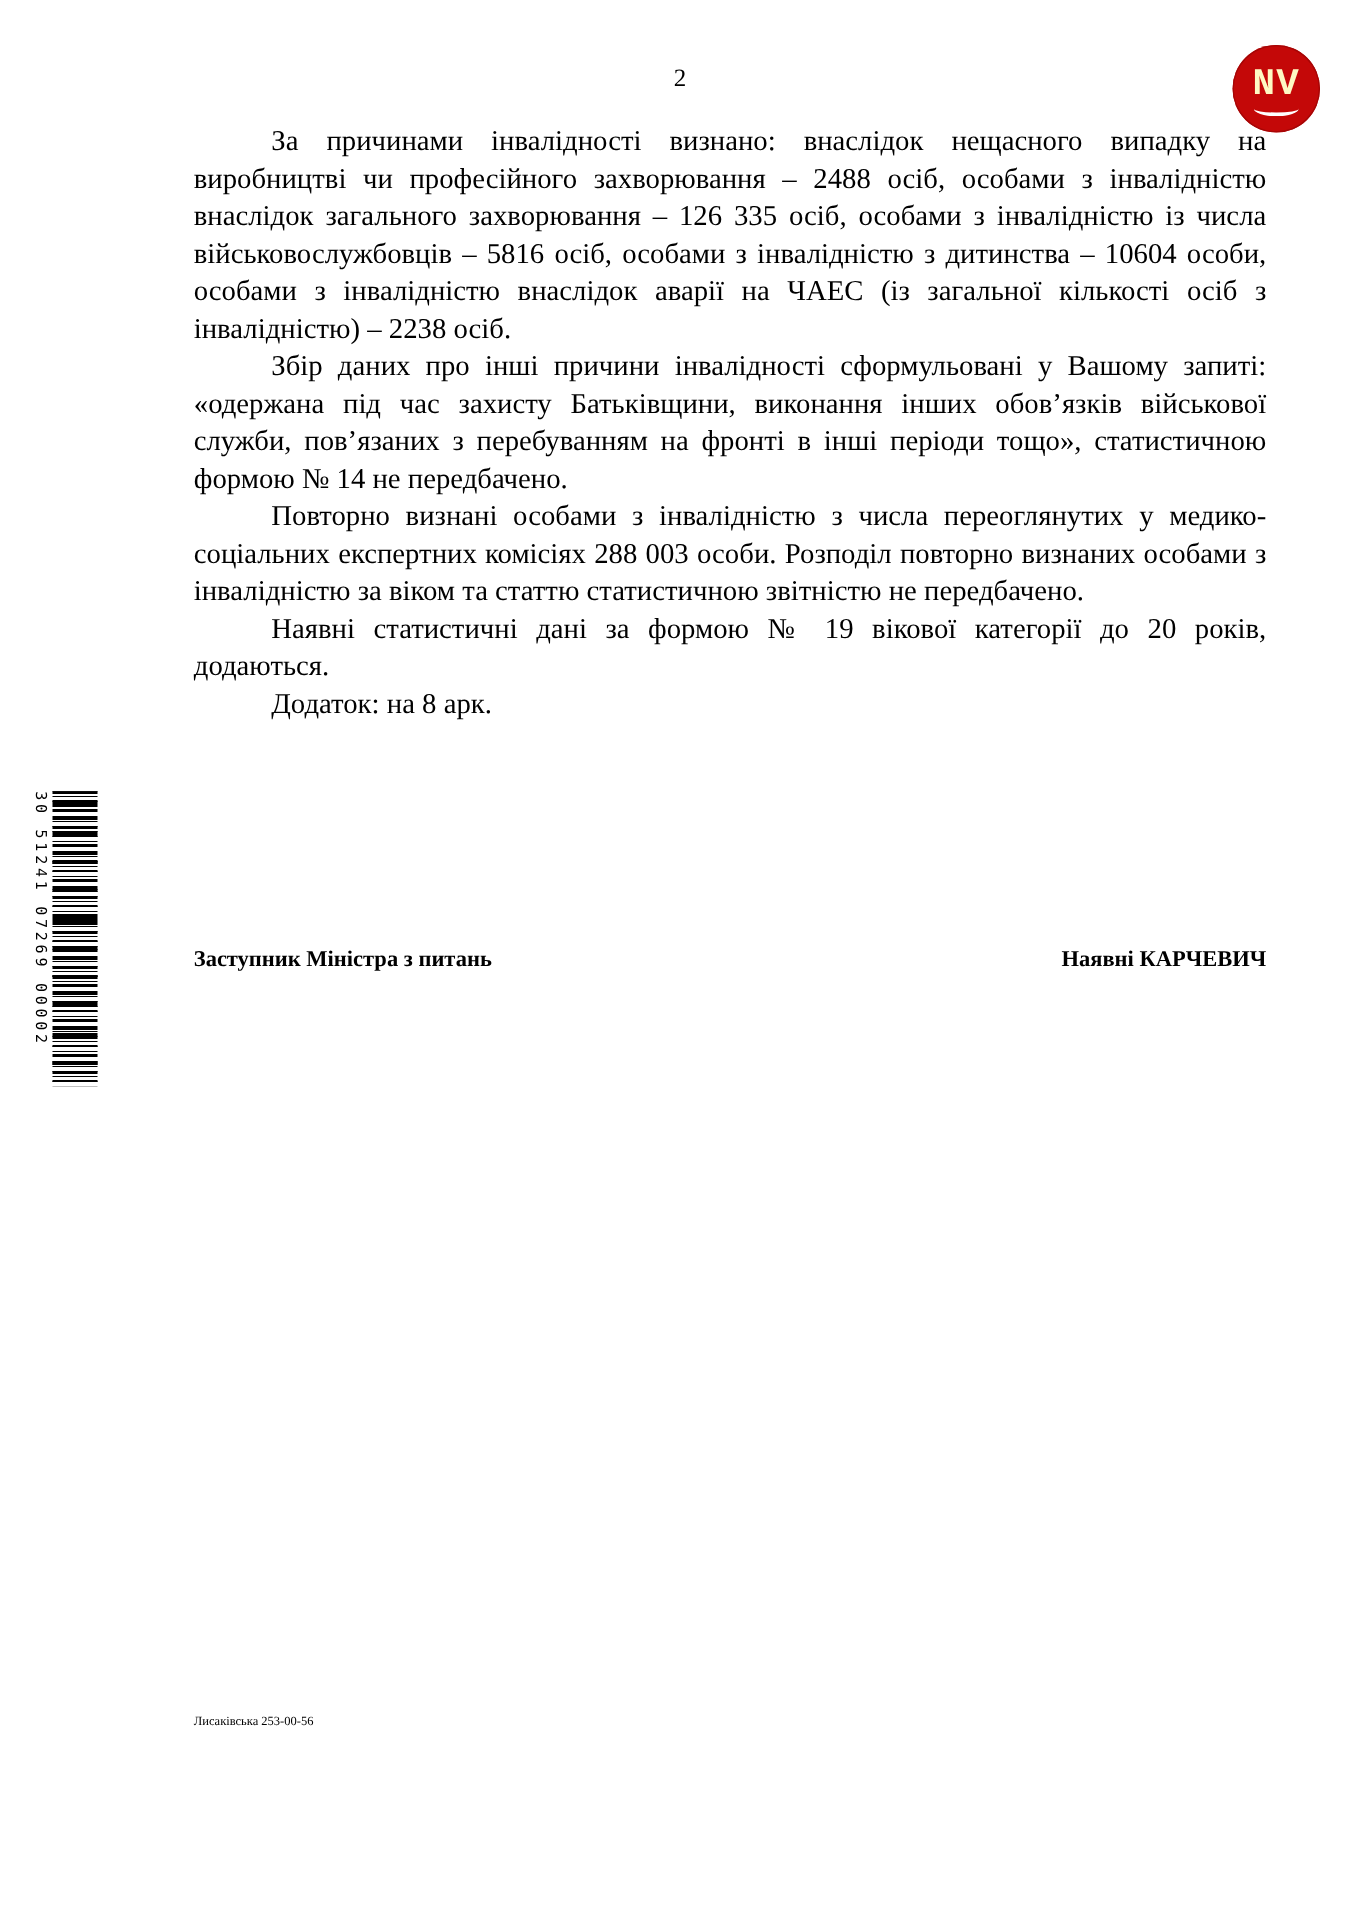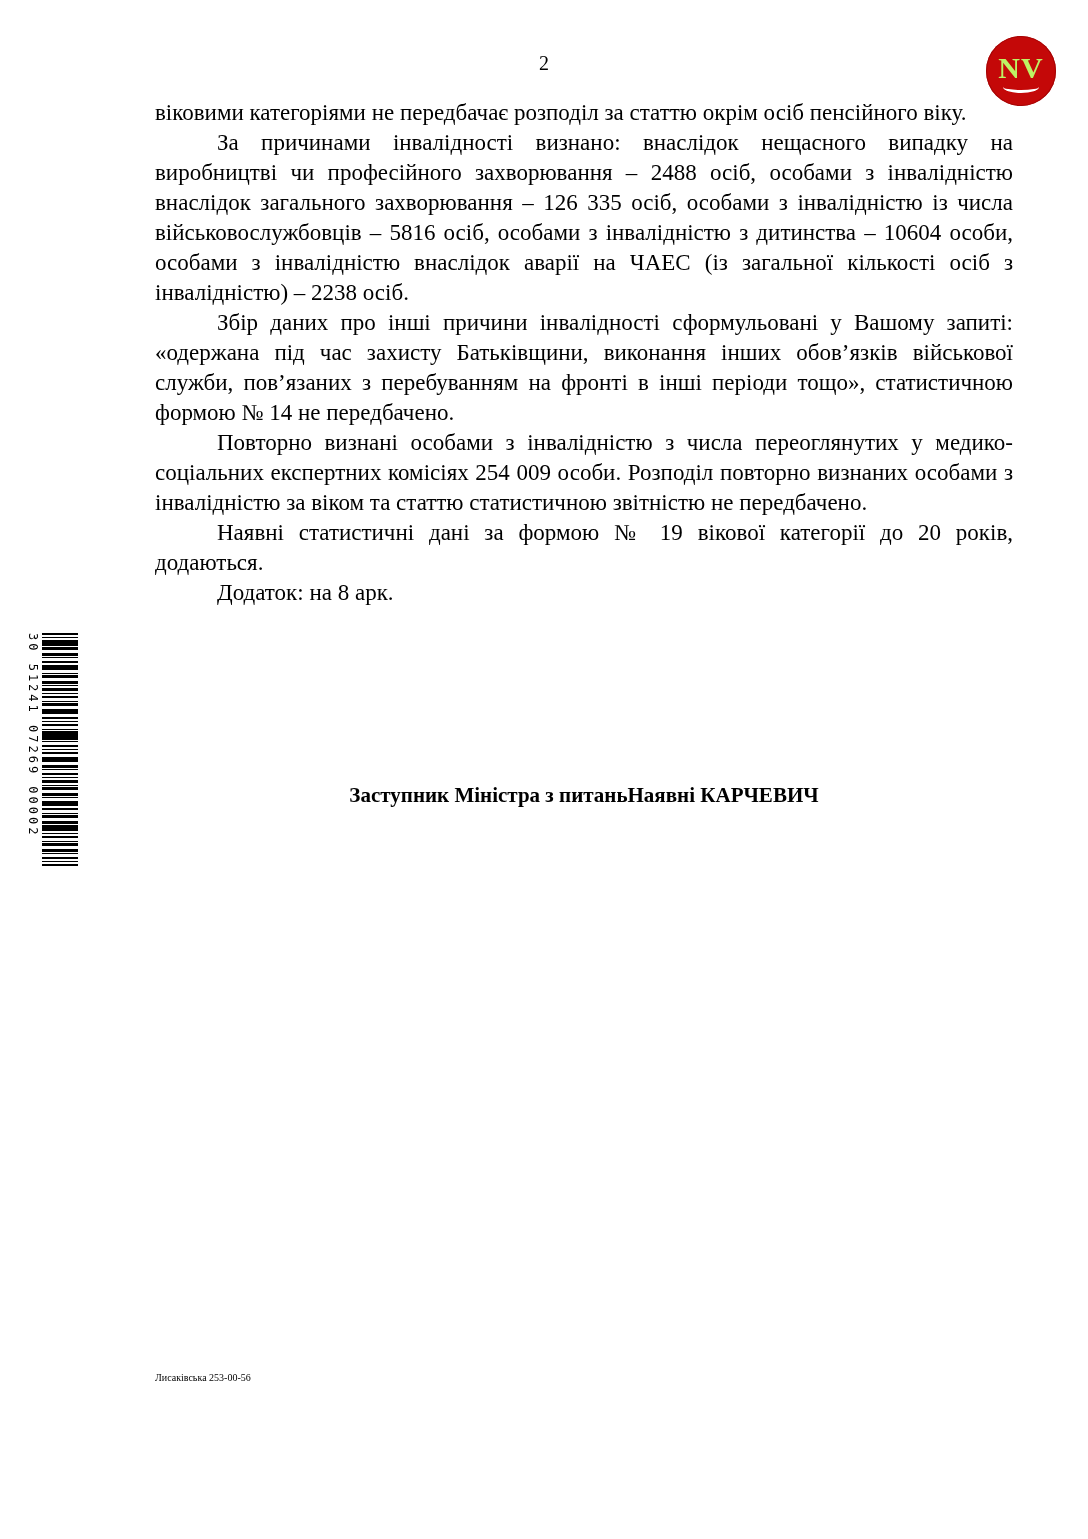--- a/index.html
+++ b/index.html
@@ -30,22 +30,22 @@
     width: 70px;
     height: 70px;
     border-radius: 50%;
     background: #c40808;
     display: flex;
     align-items: center;
     justify-content: center;
     box-shadow: 0 0 0 1px #a50606 inset;
   }
   .nv-logo-text {
-    color: #bef264;
-    font-family: Liberation Serif, serif;
+    color: #fef9c3;
+    font-family: Liberation Mono, monospace;
     font-weight: bold;
     font-size: 30px;
     letter-spacing: 1px;
     line-height: 1;
     margin-top: -6px;
   }
   .nv-logo-arc {
     position: absolute;
     bottom: 13px;
     left: 17px;
@@ -63,27 +63,27 @@
     font-size: 23px;
     line-height: 30px;
     text-align: justify;
   }
   .para { margin: 0; text-indent: 62px; }
   .para.no-indent { text-indent: 0; }
 
   .signature {
     position: absolute;
     left: 155px;
-    top: 780px;
+    top: 752px;
     width: 858px;
     display: flex;
-    justify-content: center;
+    justify-content: space-between;
     align-items: flex-end;
     font-weight: bold;
-    font-size: 21px;
+    font-size: 18px;
     line-height: 30px;
   }
   .signature-title div { white-space: nowrap; }
   .signature-name { white-space: nowrap; }
 
   .barcode {
     position: absolute;
     left: 26px;
     top: 633px;
     display: flex;
@@ -120,24 +120,23 @@
 <div class="page">
 
   <div class="page-number">2</div>
 
   <div class="nv-logo">
     <span class="nv-logo-text">NV</span>
     <span class="nv-logo-arc"></span>
   </div>
 
   <div class="body-text">
-    <p class="para no-indent">віковими категоріями не передбачає розподіл за статтю окрім осіб пенсійного віку.</p>
     <p class="para">За причинами інвалідності визнано: внаслідок нещасного випадку на виробництві чи професійного захворювання – 2488 осіб, особами з інвалідністю внаслідок загального захворювання – 126 335 осіб, особами з інвалідністю із числа військовослужбовців – 5816 осіб, особами з інвалідністю з дитинства – 10604 особи, особами з інвалідністю внаслідок аварії на ЧАЕС (із загальної кількості осіб з інвалідністю) – 2238 осіб.</p>
     <p class="para">Збір даних про інші причини інвалідності сформульовані у Вашому запиті: «одержана під час захисту Батьківщини, виконання інших обов’язків військової служби, пов’язаних з перебуванням на фронті в інші періоди тощо», статистичною формою № 14 не передбачено.</p>
-    <p class="para">Повторно визнані особами з інвалідністю з числа переоглянутих у медико-соціальних експертних комісіях 254 009 особи. Розподіл повторно визнаних особами з інвалідністю за віком та статтю статистичною звітністю не передбачено.</p>
+    <p class="para">Повторно визнані особами з інвалідністю з числа переоглянутих у медико-соціальних експертних комісіях 288 003 особи. Розподіл повторно визнаних особами з інвалідністю за віком та статтю статистичною звітністю не передбачено.</p>
     <p class="para">Наявні статистичні дані за формою № 19  вікової категорії до 20 років, додаються.</p>
     <p class="para">Додаток: на 8 арк.</p>
   </div>
 
   <div class="signature">
     <div class="signature-title">
       <div>Заступник Міністра з питань</div>
     </div>
     <div class="signature-name">Наявні КАРЧЕВИЧ</div>
   </div>

